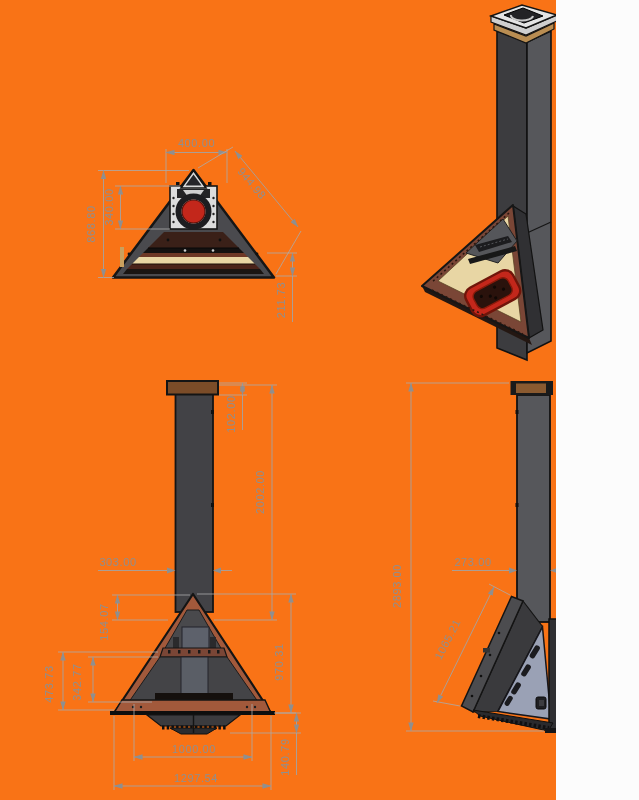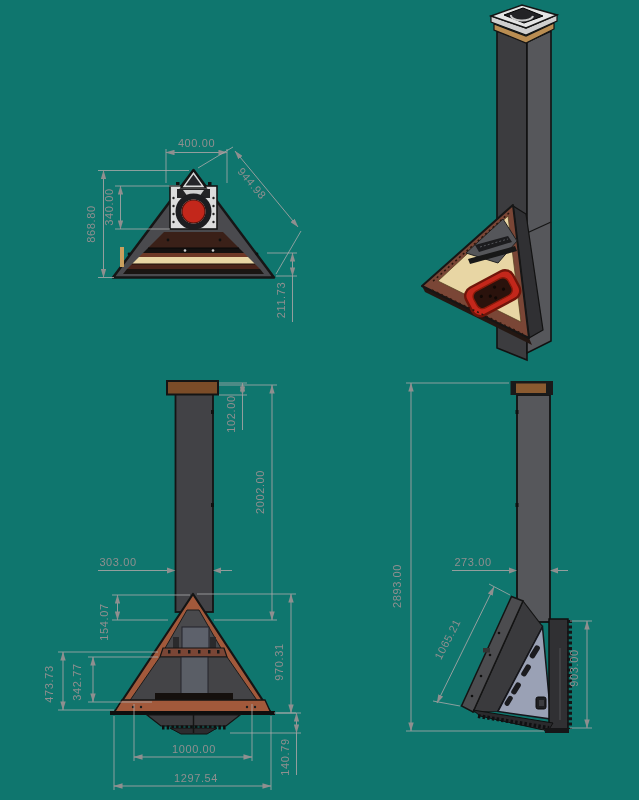--- a/index.html
+++ b/index.html
@@ -1,16 +1,16 @@
 <!DOCTYPE html>
 <html><head>
 <meta charset="utf-8">
 <style>
   html,body{margin:0;padding:0;background:#fcfcfc;}
-  .canvas{position:relative;width:639px;height:800px;background:#0f766e;overflow:hidden;}
+  .canvas{position:relative;width:556px;height:800px;background:#f97316;overflow:hidden;}
   svg{display:block;}
   text.dim{font-family:"Liberation Sans","DejaVu Sans",sans-serif;font-size:11px;fill:#8f8f8f;letter-spacing:.6px;}
   .dimline{stroke:#a3a3a3;stroke-width:.9;fill:none;}
   .extline{stroke:#ababab;stroke-width:.8;fill:none;}
   .edge{stroke:#151515;fill:none;}
 </style>
 </head>
 <body>
 
 <div class="canvas">

